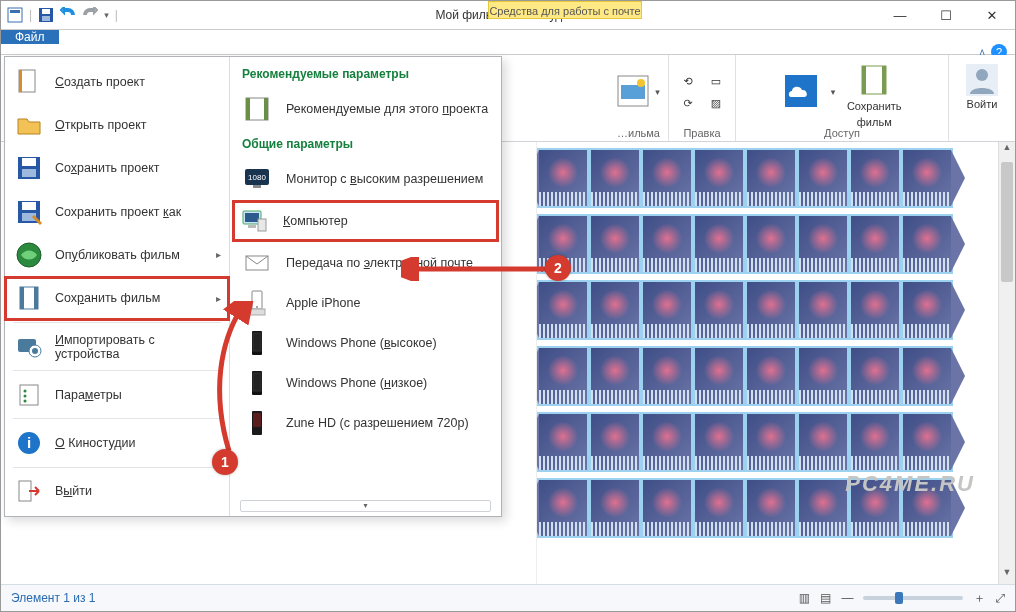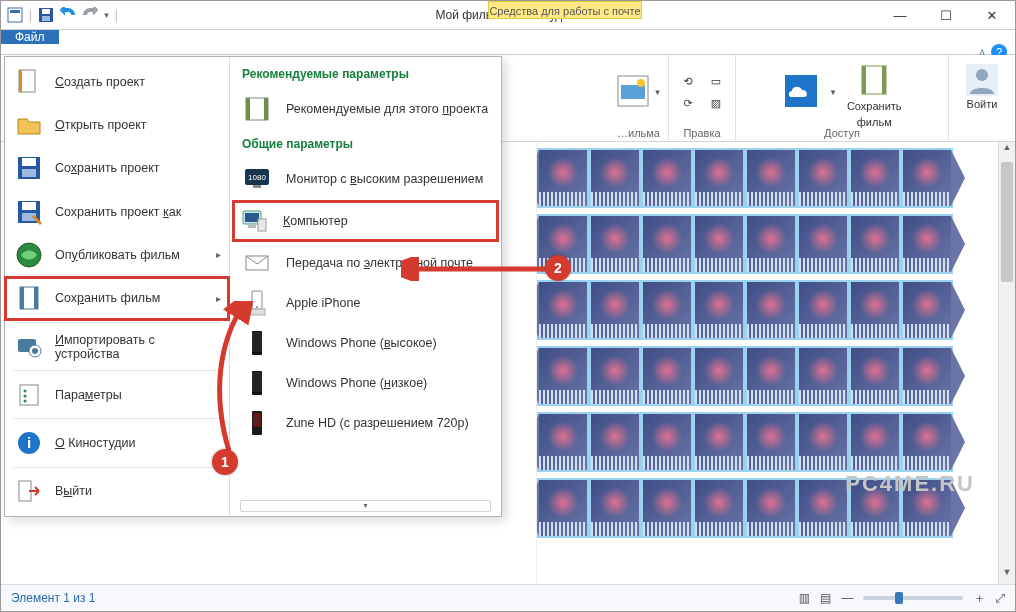--- a/index.html
+++ b/index.html
@@ -65,21 +65,21 @@
   .rhead { font-size:12px; font-weight:600; color:#15803d; padding:8px 12px;}
   .ritem { height:40px; display:flex; align-items:center; gap:14px; padding:0 12px; font-size:12.5px; color:#333;}
   .ritem .ri-icon { width:30px; height:30px; display:flex; align-items:center; justify-content:center;}
   .ritem.boxed { outline:3px solid #d53a2e; outline-offset:-2px; margin:2px 3px; padding-left:6px;}
   .right-scroll-hint { position:absolute; left:10px; right:10px; bottom:4px; height:12px; border:1px solid #cfd3d7; border-radius:2px; text-align:center; font-size:8px; color:#666; line-height:10px;}
 
   
   .badge { position:absolute; width:26px; height:26px; background:#d53a2e; border-radius:50%; color:#fff; font-size:14px; font-weight:600; display:flex; align-items:center; justify-content:center; z-index:40; box-shadow:0 0 3px rgba(0,0,0,.3);}
   .arrow-svg { position:absolute; z-index:39; pointer-events:none;}
 
-  .watermark { position:absolute; right:40px; bottom:114px; font-size:22px; font-weight:700; letter-spacing:2px; color:#c5c5c4; z-index:2;}
+  .watermark { position:absolute; right:40px; bottom:114px; font-size:22px; font-style:italic; font-weight:700; letter-spacing:2px; color:#c5c5c4; z-index:2;}
 
   
   .svg16{width:16px;height:16px;} .svg28{width:28px;height:28px;} .svg32{width:32px;height:32px;}
 </style>
 </head>
 <body>
 
 <div class="titlebar">
   <div class="qat">
     <span class="q-icon">

